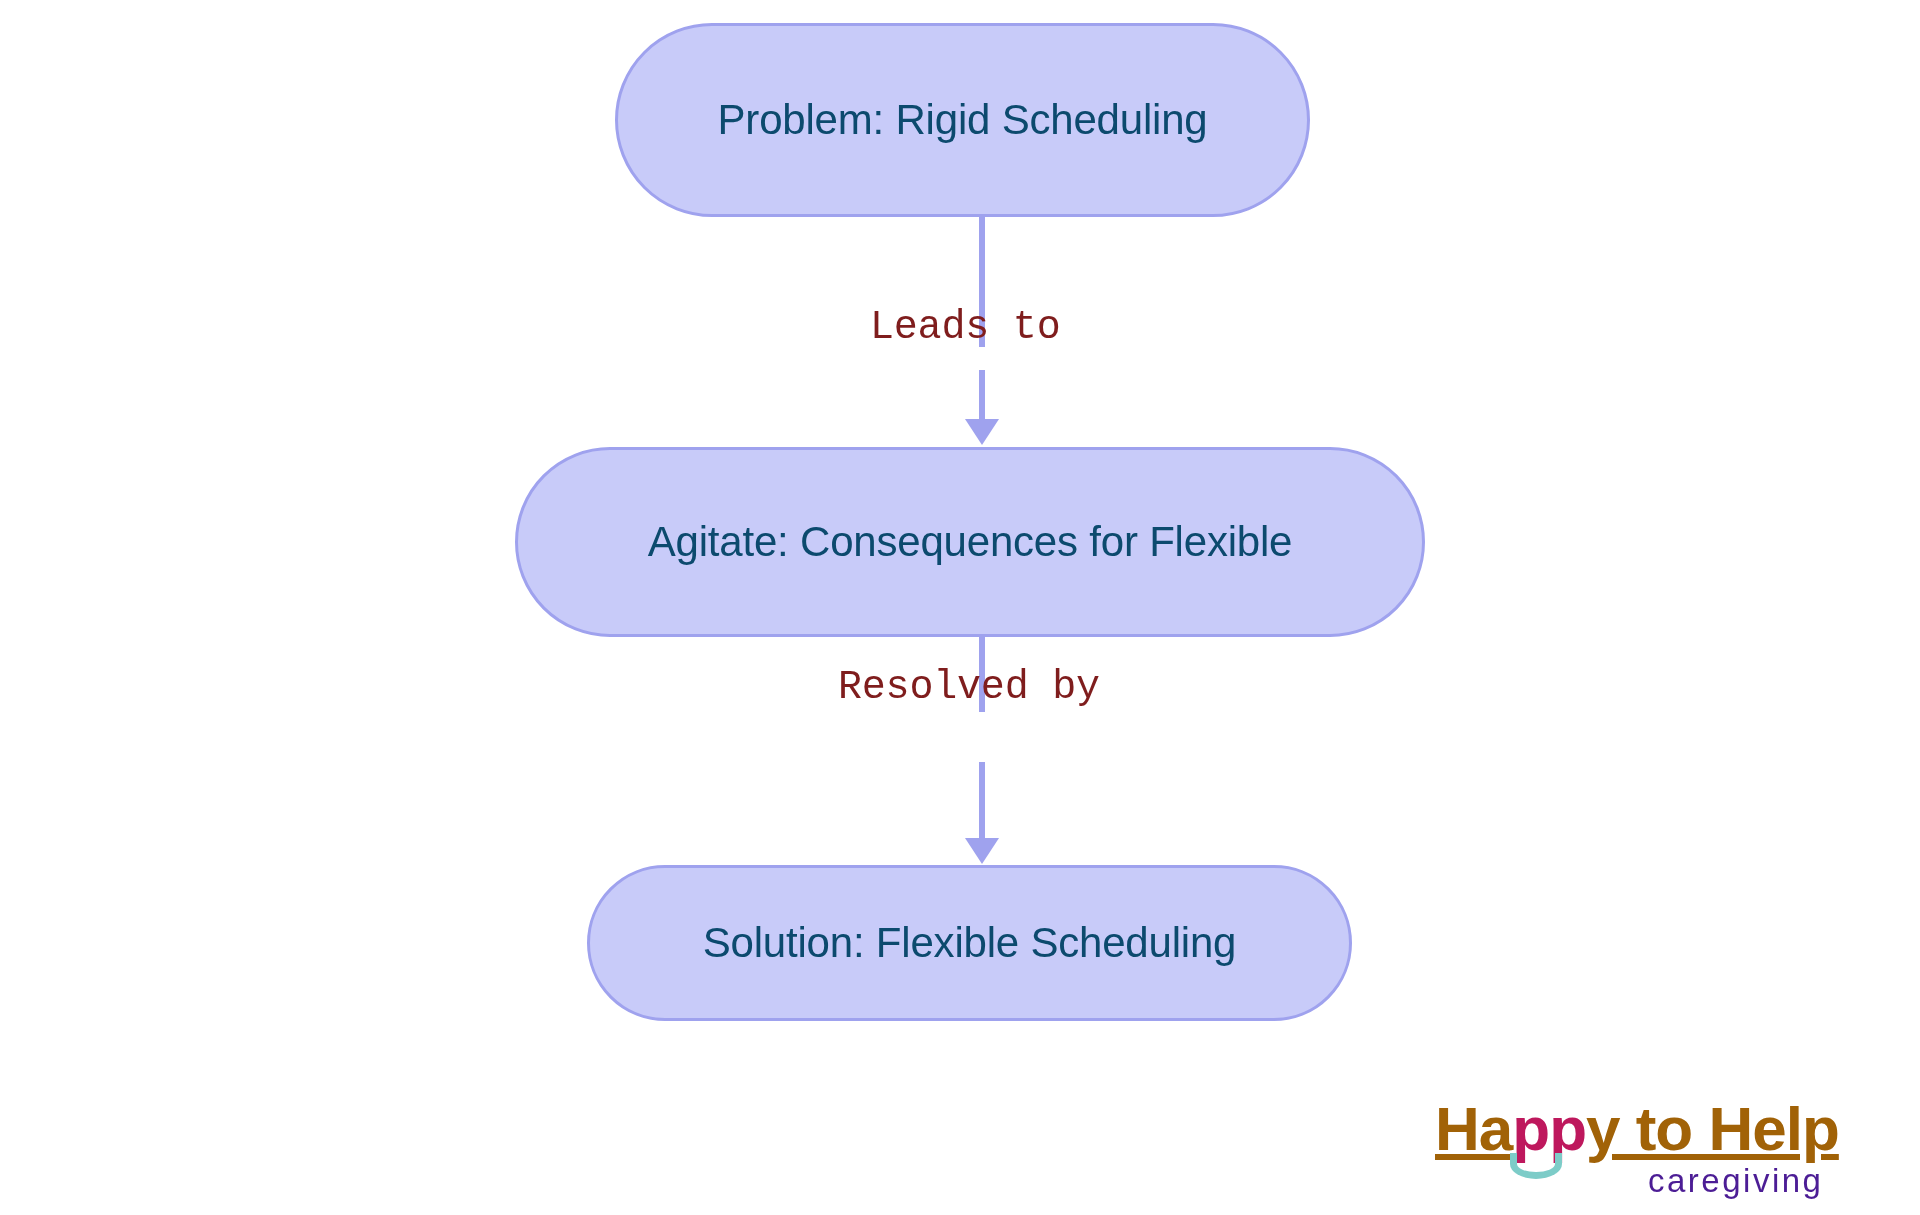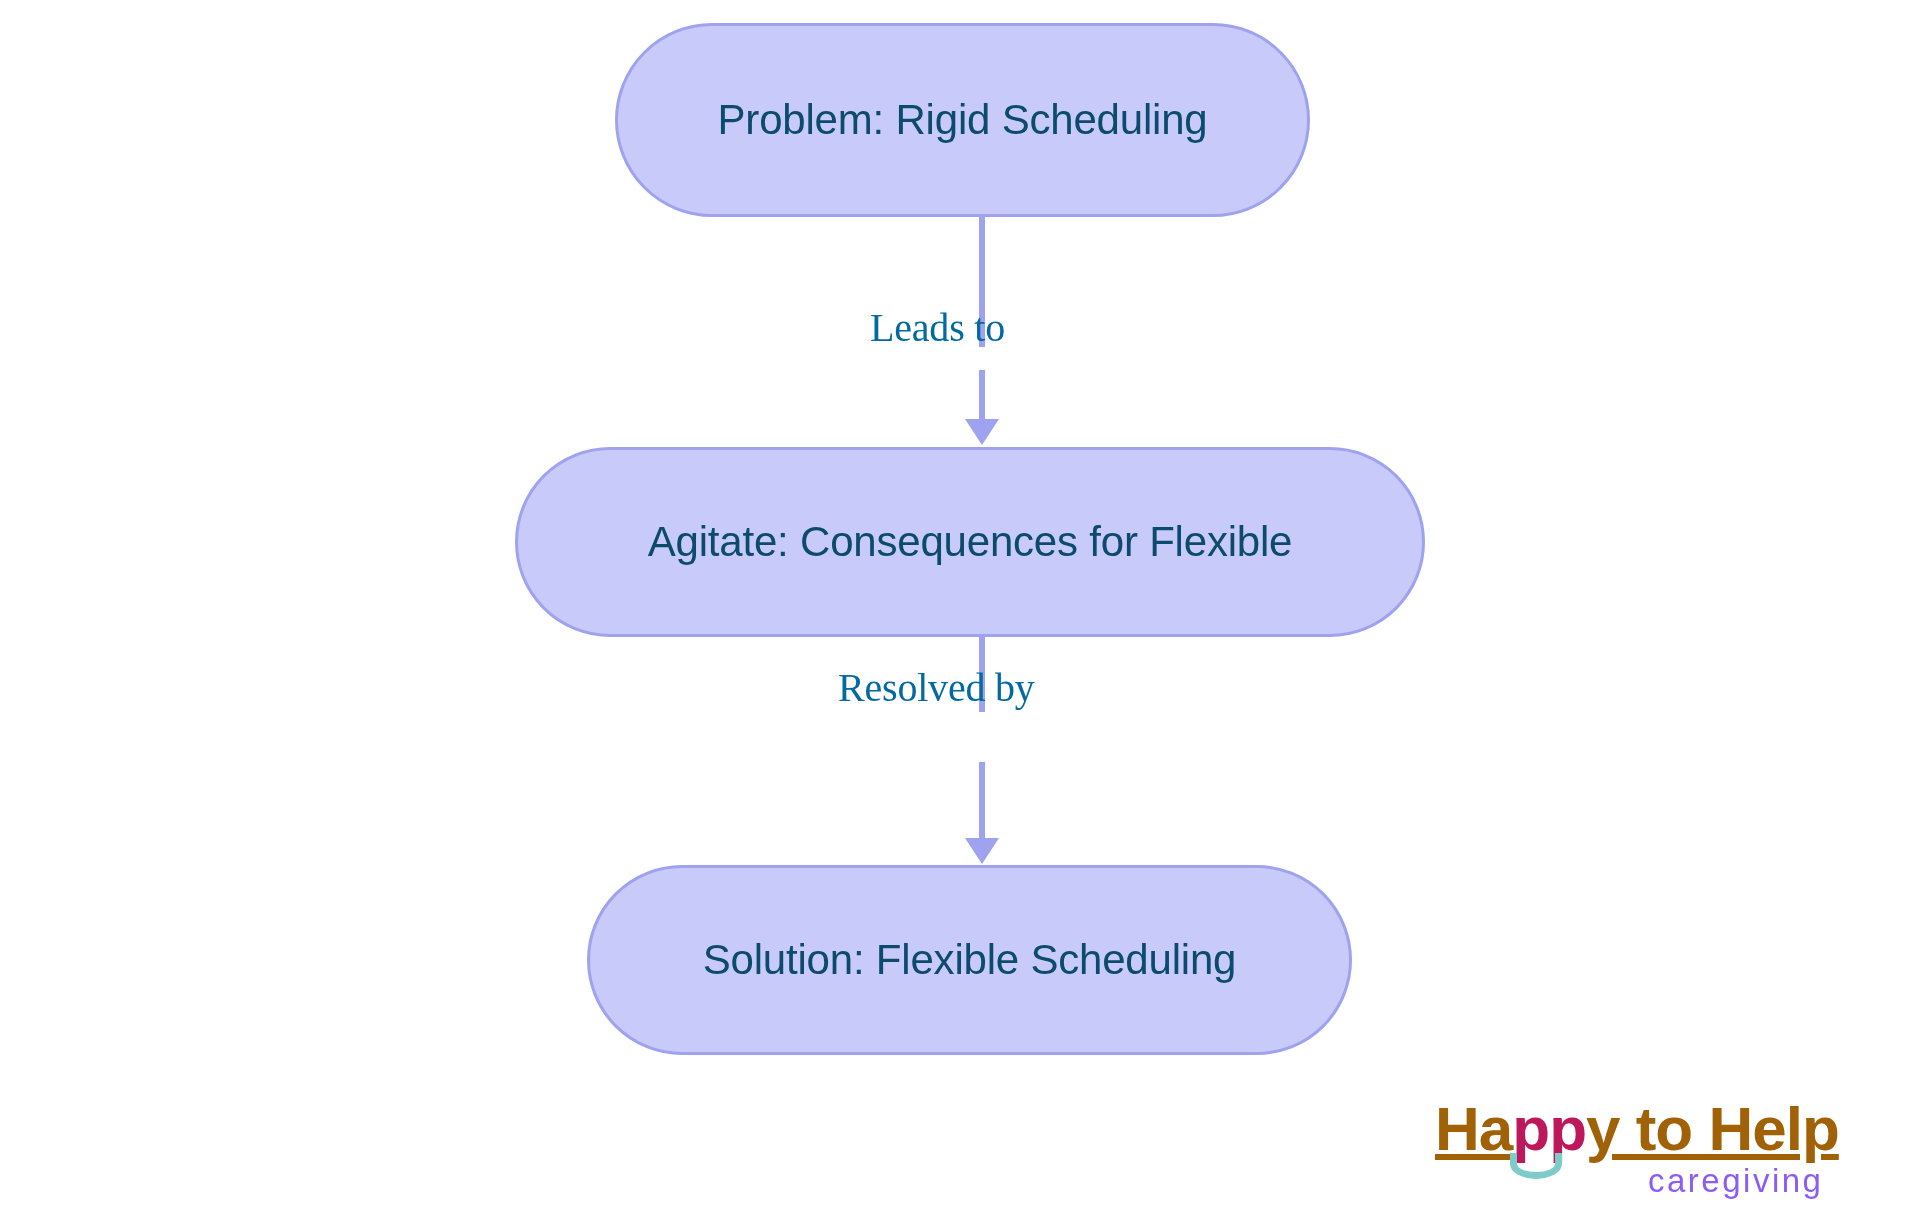--- a/index.html
+++ b/index.html
@@ -39,21 +39,21 @@
     font-family: "Liberation Sans", sans-serif;
     font-size: 42px;
     font-weight: 400;
     line-height: 1.1;
     letter-spacing: -0.2px;
     white-space: nowrap;
   }
 
   #node-problem  { left: 615px; top: 23px;  width: 695px; height: 194px; }
   #node-agitate  { left: 515px; top: 447px; width: 910px; height: 190px; }
-  #node-solution { left: 587px; top: 865px; width: 765px; height: 190px; }
+  #node-solution { left: 587px; top: 865px; width: 765px; height: 156px; }
 
   
   .edge {
     position: absolute;
   }
   .edge-line {
     position: absolute;
     width: 6px;
     background: #9fa2ee;
     left: 0;
@@ -62,22 +62,22 @@
   .edge-arrow {
     position: absolute;
     width: 0;
     height: 0;
     border-left: 17px solid transparent;
     border-right: 17px solid transparent;
     border-top: 26px solid #9fa2ee;
   }
   .edge-label {
     position: absolute;
-    color: #0369a1;
-    font-family: Liberation Serif, serif;
+    color: #7f1d1d;
+    font-family: Liberation Mono, monospace;
     font-size: 40px;
     font-weight: 400;
     letter-spacing: -0.2px;
     white-space: nowrap;
     line-height: 1;
   }
 
   
   #edge-leads-to { left: 0; top: 0; width: 1920px; height: 1215px; }
   #edge-leads-to .edge-line  { left: 979px; top: 217px; height: 130px; }
@@ -130,21 +130,21 @@
     border-top: none;
     border-bottom-left-radius: 52px 30px;
     border-bottom-right-radius: 52px 30px;
     box-sizing: border-box;
   }
 
   #logo-tagline {
     position: absolute;
     left: 213px;
     top: 66px;
-    color: #8b5cf6;
+    color: #4c1d95;
     font-family: "Liberation Sans", sans-serif;
     font-size: 33px;
     font-weight: 400;
     letter-spacing: 2.5px;
     line-height: 1;
     white-space: nowrap;
   }
 </style>
 </head>
 <body>

